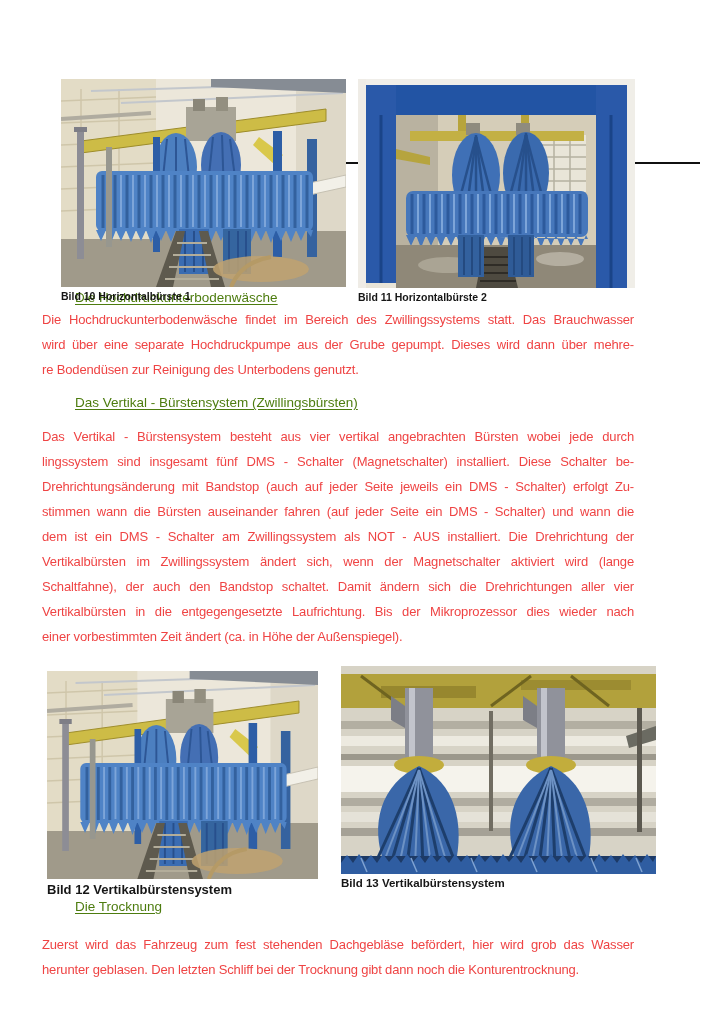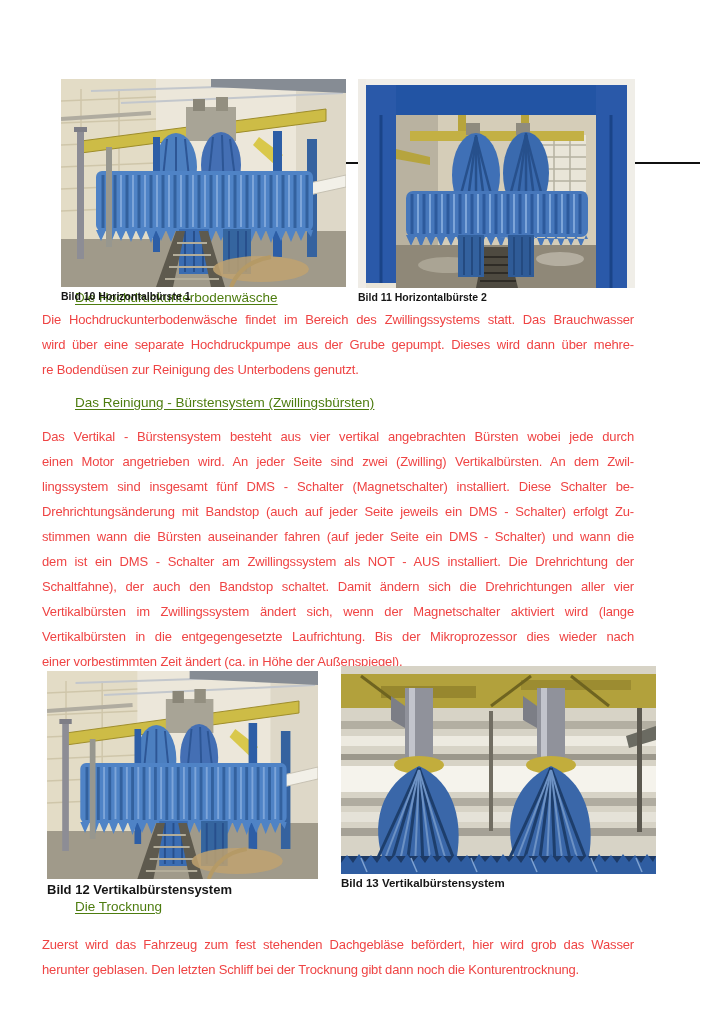--- a/index.html
+++ b/index.html
@@ -355,30 +355,29 @@
     <figcaption class="cap-md">Bild 13 Vertikalbürstensystem</figcaption>
   </figure>
 
   <div class="heading" style="top:290px">Die Hochdruckunterbodenwäsche</div>
   <div class="para" style="top:307px">
       <div class="line">Die Hochdruckunterbodenwäsche findet im Bereich des Zwillingssystems statt. Das Brauchwasser</div>
       <div class="line">wird über eine separate Hochdruckpumpe aus der Grube gepumpt. Dieses wird dann über mehre-</div>
       <div class="line last">re Bodendüsen zur Reinigung des Unterbodens genutzt.</div>
     </div>
 
-  <div class="heading" style="top:395px">Das Reinigung - Bürstensystem (Zwillingsbürsten)</div>
+  <div class="heading" style="top:395px">Das Vertikal - Bürstensystem (Zwillingsbürsten)</div>
   <div class="para" style="top:424px">
       <div class="line">Das Vertikal - Bürstensystem besteht aus vier vertikal angebrachten Bürsten wobei jede durch</div>
-      <div class="line">einen Motor angetrieben wird. An jeder Seite sind zwei (Zwilling) Vertikalbürsten. An dem Zwil-</div>
       <div class="line">lingssystem sind insgesamt fünf DMS - Schalter (Magnetschalter) installiert. Diese Schalter be-</div>
       <div class="line">Drehrichtungsänderung mit Bandstop (auch auf jeder Seite jeweils ein DMS - Schalter) erfolgt Zu-</div>
       <div class="line">stimmen wann die Bürsten auseinander fahren (auf jeder Seite ein DMS - Schalter) und wann die</div>
       <div class="line">dem ist ein DMS - Schalter am Zwillingssystem als NOT - AUS installiert. Die Drehrichtung der</div>
+      <div class="line">Vertikalbürsten im Zwillingssystem ändert sich, wenn der Magnetschalter aktiviert wird (lange</div>
       <div class="line">Schaltfahne), der auch den Bandstop schaltet. Damit ändern sich die Drehrichtungen aller vier</div>
-      <div class="line">Vertikalbürsten im Zwillingssystem ändert sich, wenn der Magnetschalter aktiviert wird (lange</div>
       <div class="line">Vertikalbürsten in die entgegengesetzte Laufrichtung. Bis der Mikroprozessor dies wieder nach</div>
       <div class="line last">einer vorbestimmten Zeit ändert (ca. in Höhe der Außenspiegel).</div>
     </div>
 
   <div class="heading" style="top:899px">Die Trocknung</div>
   <div class="para" style="top:932px">
       <div class="line">Zuerst wird das Fahrzeug zum fest stehenden Dachgebläse befördert, hier wird grob das Wasser</div>
       <div class="line last">herunter geblasen. Den letzten Schliff bei der Trocknung gibt dann noch die Konturentrocknung.</div>
     </div>
 

